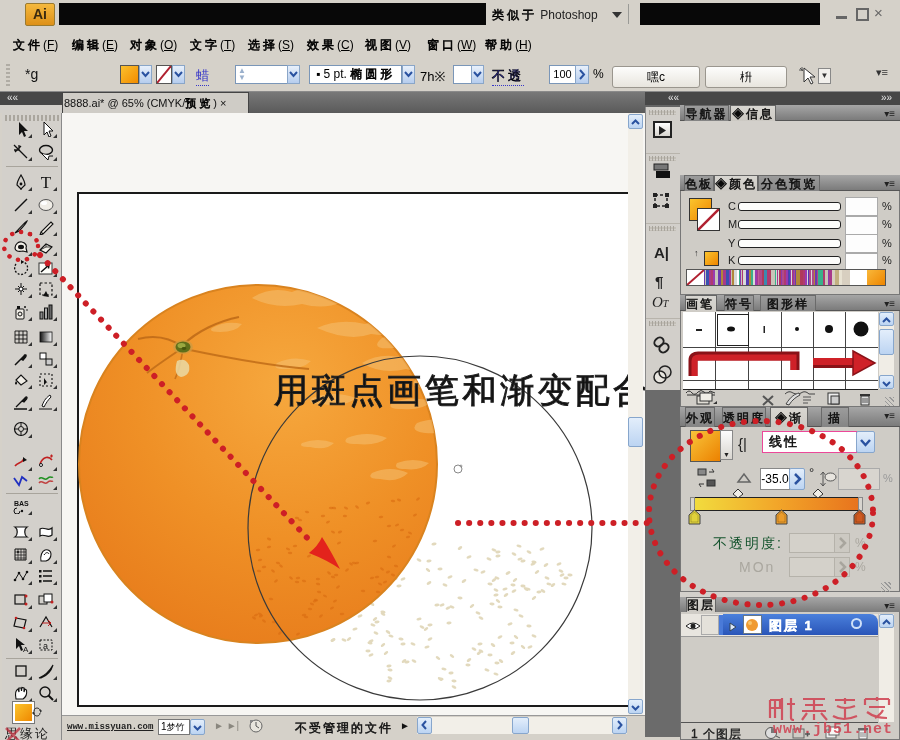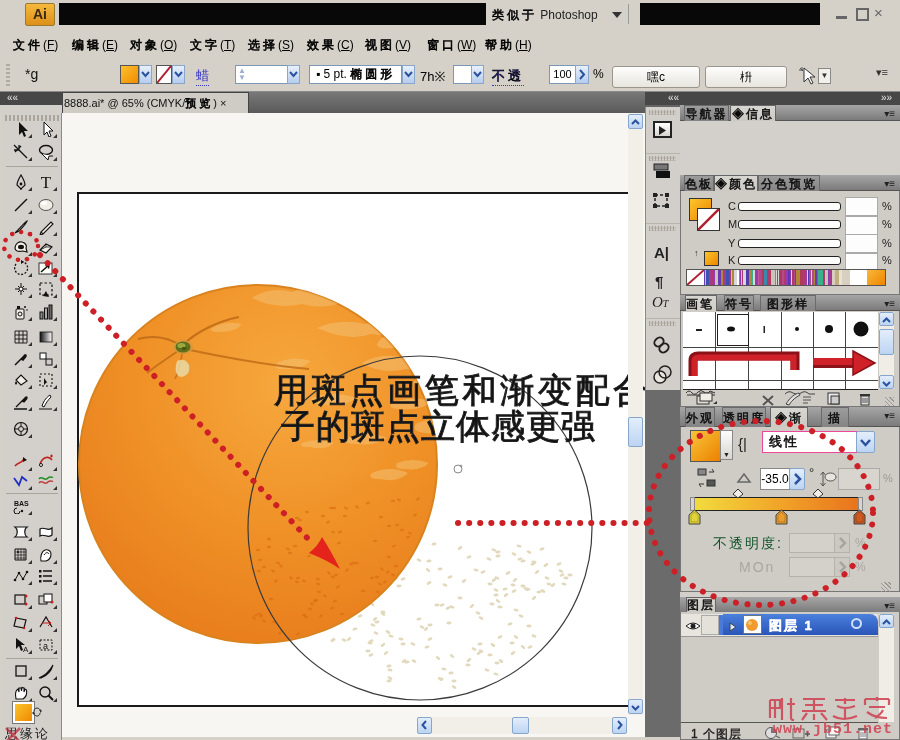--- a/index.html
+++ b/index.html
@@ -657,29 +657,44 @@
 <ellipse cx="0" cy="0" rx="10" ry="7" fill="#cf9a40" opacity="0.8"></ellipse>
 <ellipse cx="0" cy="0" rx="7.5" ry="5.5" fill="#5f6f1a"></ellipse>
 <ellipse cx="-1.5" cy="-1.5" rx="4" ry="2.6" fill="#9aa840"></ellipse>
 <ellipse cx="1" cy="1.5" rx="2.4" ry="1.4" fill="#46550c"></ellipse>
 </g>
         <circle cx="358" cy="415" r="172" fill="none" stroke="#3a3a3a" stroke-width="1.2"></circle>
         <circle cx="396" cy="356" r="4" fill="none" stroke="#888" stroke-width="1"></circle>
         <circle cx="399" cy="353" r="1" fill="none" stroke="#888" stroke-width="0.8"></circle>
       </svg>
  <div class="abs" style="left:212px;top:258px;font-size:34px;letter-spacing:3.7px;color:#111;-webkit-text-stroke:1px #222;line-height:38px;white-space:nowrap">用斑点画笔和渐变配合画橘</div>
- <div class="abs" style="left:219px;top:294px;font-size:34px;letter-spacing:1px;color:#111;-webkit-text-stroke:1px #222;line-height:38px;white-space:nowrap">子的斑点立体感更强</div>
  <div class="abs" style="left:566px;top:0;width:15px;height:602px;background:#f2efe8"></div>
  <div class="abs" style="left:566px;top:1px;width:15px;height:15px;background:linear-gradient(#e3eefb,#bcd4f2);border:1px solid #87a6cc;border-radius:2px;box-sizing:border-box"><svg width="13" height="13">
           <path d="M3 8 L6.5 4.5 L10 8" stroke="#2a52a0" stroke-width="2" fill="none"></path>
         </svg></div>
  <div class="abs" style="left:566px;top:586px;width:15px;height:15px;background:linear-gradient(#e3eefb,#bcd4f2);border:1px solid #87a6cc;border-radius:2px;box-sizing:border-box"><svg width="13" height="13">
           <path d="M3 5 L6.5 8.5 L10 5" stroke="#2a52a0" stroke-width="2" fill="none"></path>
         </svg></div>
  <div class="abs" style="left:566px;top:304px;width:15px;height:30px;background:linear-gradient(#e3eefb,#bcd4f2);border:1px solid #87a6cc;border-radius:2px;box-sizing:border-box"></div>
+ <div class="abs" style="left:0;top:602px;width:583px;height:22px;background:#d5d1c9;border-top:1px solid #999;box-sizing:border-box">
+ <div class="abs" style="left:5px;top:6px;font-size:9px;font-weight:bold;color:#222;text-decoration:underline;font-family:'Liberation Mono',monospace">www.missyuan.com</div>
+ <div class="abs" style="left:96px;top:3px;width:32px;height:16px;background:#fff;border:1px solid #777;box-sizing:border-box;font-size:10px;line-height:14px"><span style="margin-left:2px">1</span><span style="font-size:9px">梦竹</span></div>
+ <div class="abs" style="left:128px;top:3px;width:15px;height:16px;background:linear-gradient(#e3eefb,#bcd4f2);border:1px solid #87a6cc;border-radius:2px;box-sizing:border-box"><svg width="13" height="13">
+            <path d="M3 5 L6.5 8.5 L10 5" stroke="#2a52a0" stroke-width="2" fill="none"></path>
+          </svg></div>
+ <div class="abs" style="left:152px;top:4px;font-size:10px;color:#8a877f">► ►|</div>
+ <div class="abs" style="left:186px;top:2px"><svg width="16" height="16">
+            <circle cx="8" cy="8" r="6" fill="#e8e5dd" stroke="#666"></circle>
+            <path d="M8 4 L8 8 L11 10" stroke="#555" fill="none"></path>
+            <path d="M2 2 l4 0 l-4 4 Z" fill="#888"></path>
+          </svg></div>
+ <div class="abs" style="left:233px;top:4px;font-size:12px;letter-spacing:2px;color:#111;-webkit-text-stroke:0.5px #111">不受管理的文件</div>
+ <div class="abs" style="left:338px;top:4px;font-size:10px;color:#111">►</div>
+ <div class="abs" style="left:583px;top:0"></div>
+      </div>
  <div class="abs" style="left:355px;top:604px;width:210px;height:17px;background:#f2efe8"></div>
  <div class="abs" style="left:355px;top:604px;width:15px;height:17px;background:linear-gradient(#e3eefb,#bcd4f2);border:1px solid #87a6cc;border-radius:2px;box-sizing:border-box"><svg width="13" height="14">
           <path d="M8 3 L4.5 7 L8 11" stroke="#2a52a0" stroke-width="2" fill="none"></path>
         </svg></div>
  <div class="abs" style="left:450px;top:604px;width:17px;height:17px;background:linear-gradient(#e3eefb,#bcd4f2);border:1px solid #87a6cc;border-radius:2px;box-sizing:border-box"></div>
  <div class="abs" style="left:550px;top:604px;width:15px;height:17px;background:linear-gradient(#e3eefb,#bcd4f2);border:1px solid #87a6cc;border-radius:2px;box-sizing:border-box"><svg width="13" height="14">
           <path d="M5 3 L8.5 7 L5 11" stroke="#2a52a0" stroke-width="2" fill="none"></path>
         </svg></div>
 </div>
 

